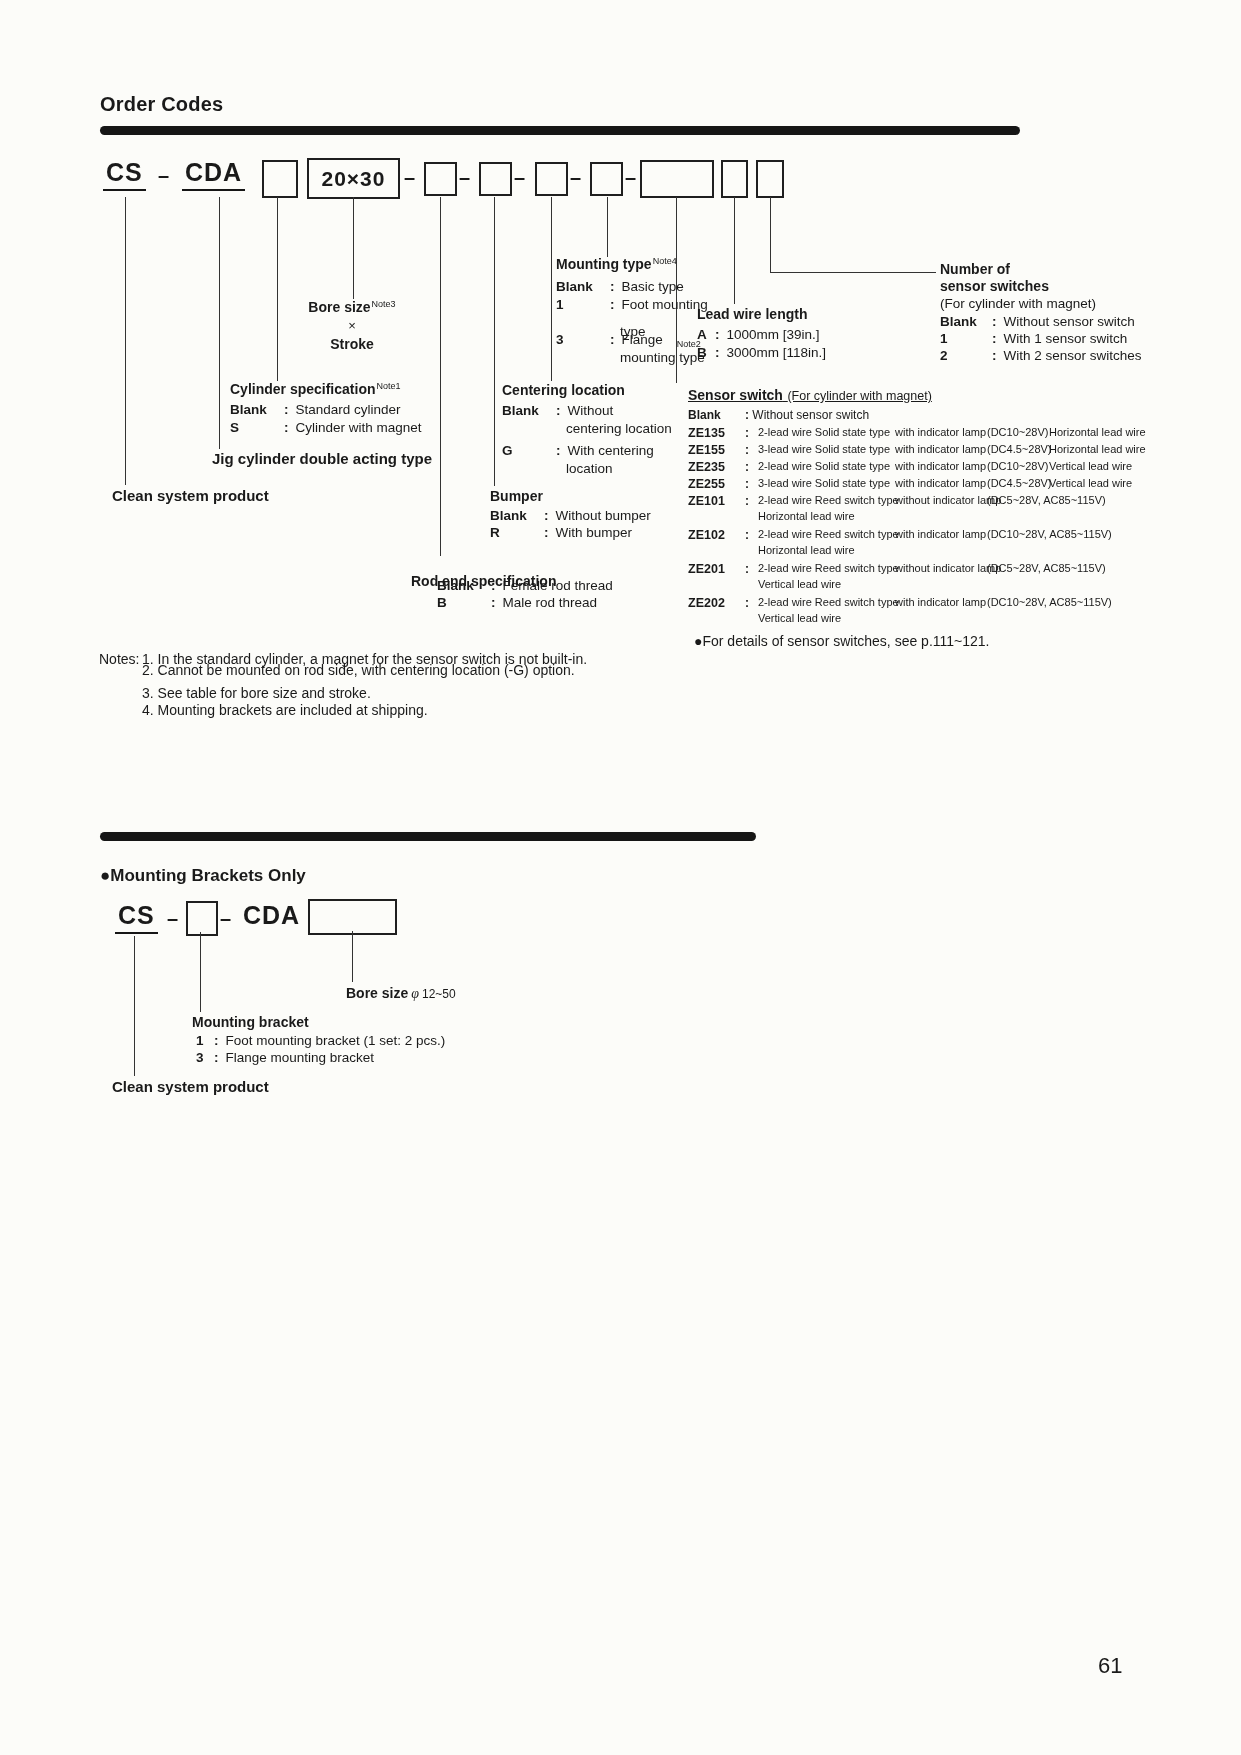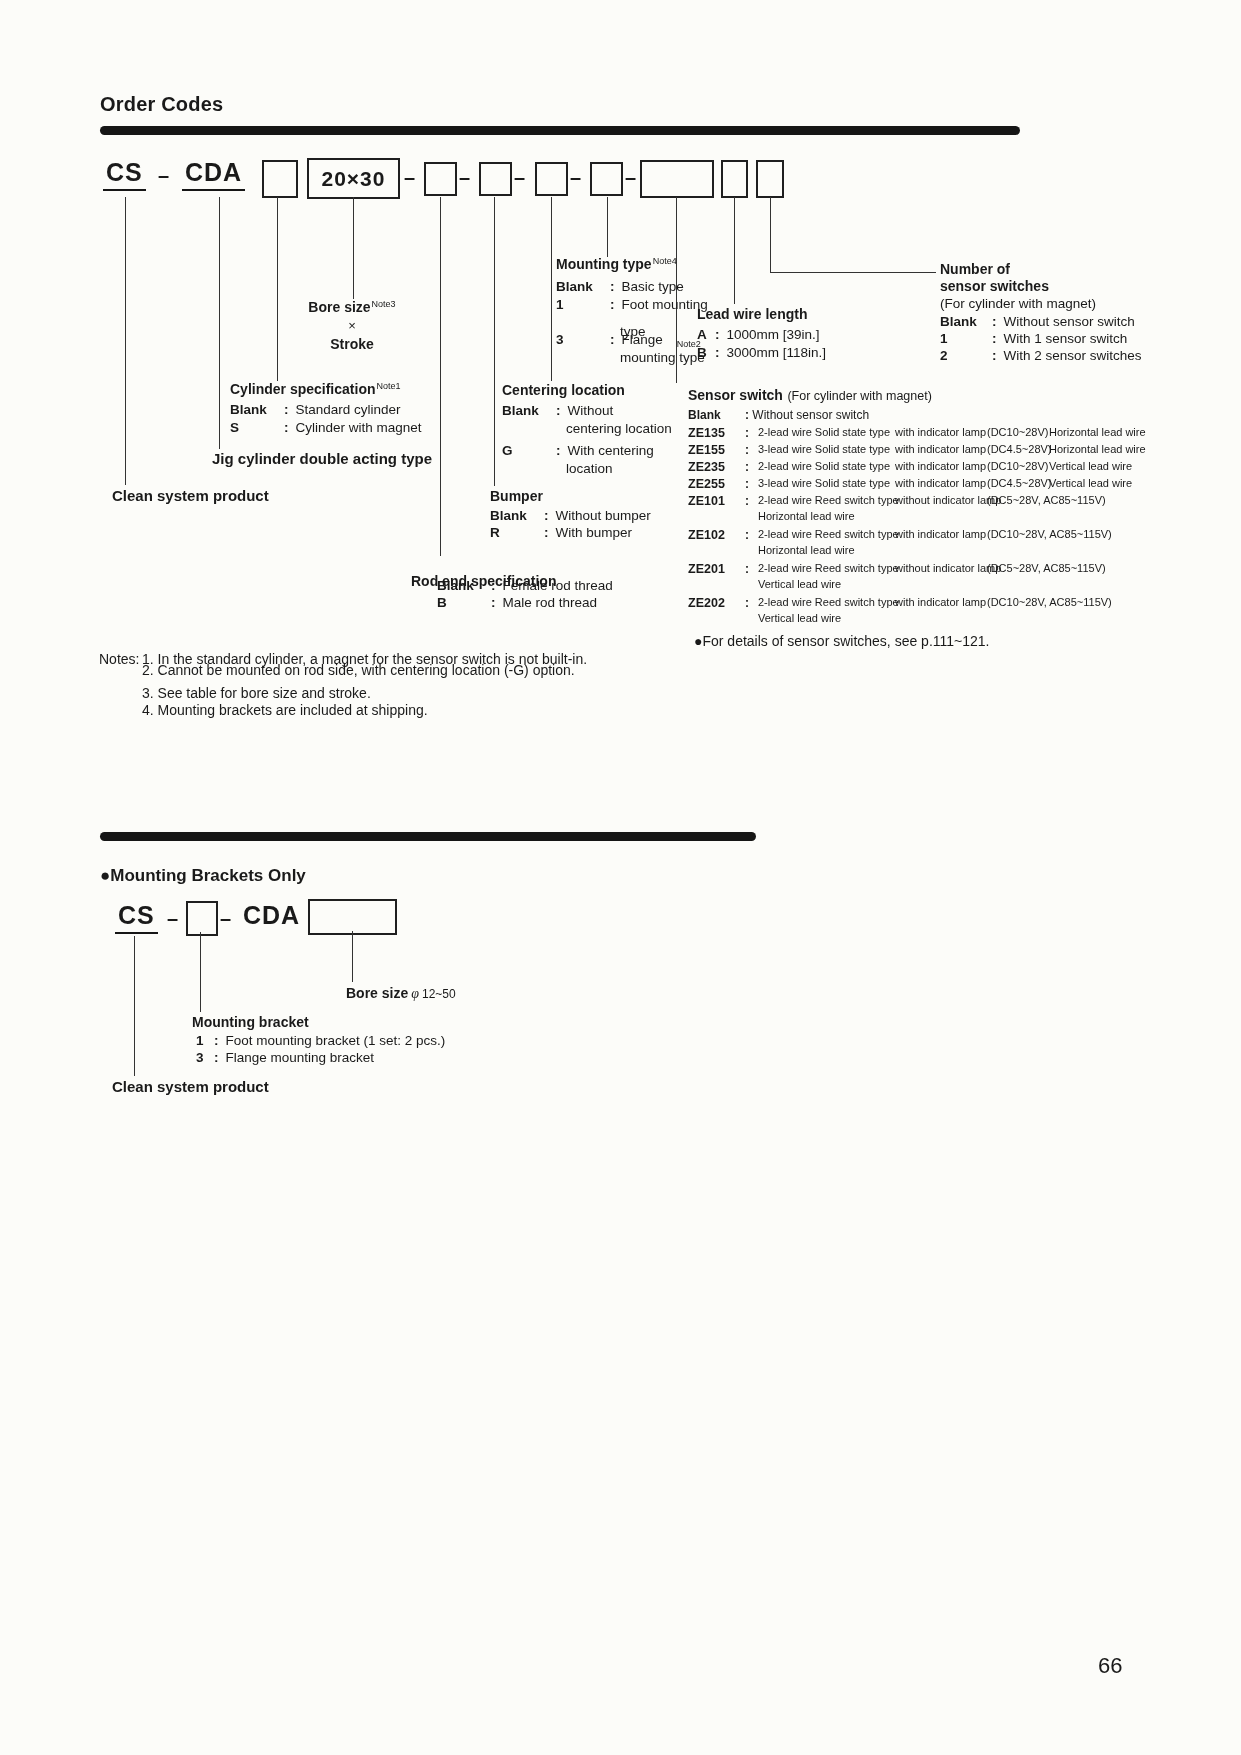--- a/index.html
+++ b/index.html
@@ -32,21 +32,21 @@
   .sup { font-size:9px; font-weight:normal; position:relative; top:-5px; margin-left:1px; }
   .sub-note { font-size:9px; font-weight:normal; position:relative; top:3px; margin-left:14px; }
   .trow { position:absolute; display:flex; font-size:13.5px; white-space:nowrap; align-items:baseline; }
   .trow .term { font-weight:bold; }
   .trow .colon { padding:0 7px 0 2px; font-weight:bold; }
   .t52 { width:52px; } .t50 { width:50px; } .t16 { width:16px; }
   .desc2 { position:absolute; font-size:13.5px; white-space:nowrap; }
 
   
   #sensor-block { position:absolute; left:688px; top:386px; width:480px; }
-  .ss-title { position:relative; height:22px; white-space:nowrap; }
+  .ss-title { position:relative; height:22px; white-space:nowrap;text-decoration:underline; }
   .ss-title .t { font-weight:bold; font-size:14px; }
   .ss-title .s { font-size:12.5px; }
   .ss-blank { position:relative; height:18px; font-size:12px; white-space:nowrap; }
   .ss-blank .term { font-weight:bold; display:inline-block; width:57px; }
   .ss-row { position:relative; height:17px; font-size:11px; white-space:nowrap; }
   .ss-row.wrap { height:34px;text-align:center; }
   .ss-code { position:absolute; left:0; font-weight:bold; font-size:12.5px; }
   .ss-colon { position:absolute; left:57px; font-weight:bold; font-size:12px; }
   .ss-type { position:absolute; left:70px; }
   .ss-lamp { position:absolute; left:207px; }
@@ -333,15 +333,15 @@
       </div>
     <div class="trow" style="left:196px; top:1050px;">
         <span class="term t16">3</span>
         <span class="colon">:</span>
         <span class="desc">Flange mounting bracket</span>
       </div>
   </div>
 
   <div class="blabel" style="left:112px; top:1078px;">Clean system product</div>
 
-  <div class="pagenum" style="left:1098px; top:1653px;">66</div>
+  <div class="pagenum" style="left:1098px; top:1653px;">61</div>
 
 </div>
 
 </body></html>

